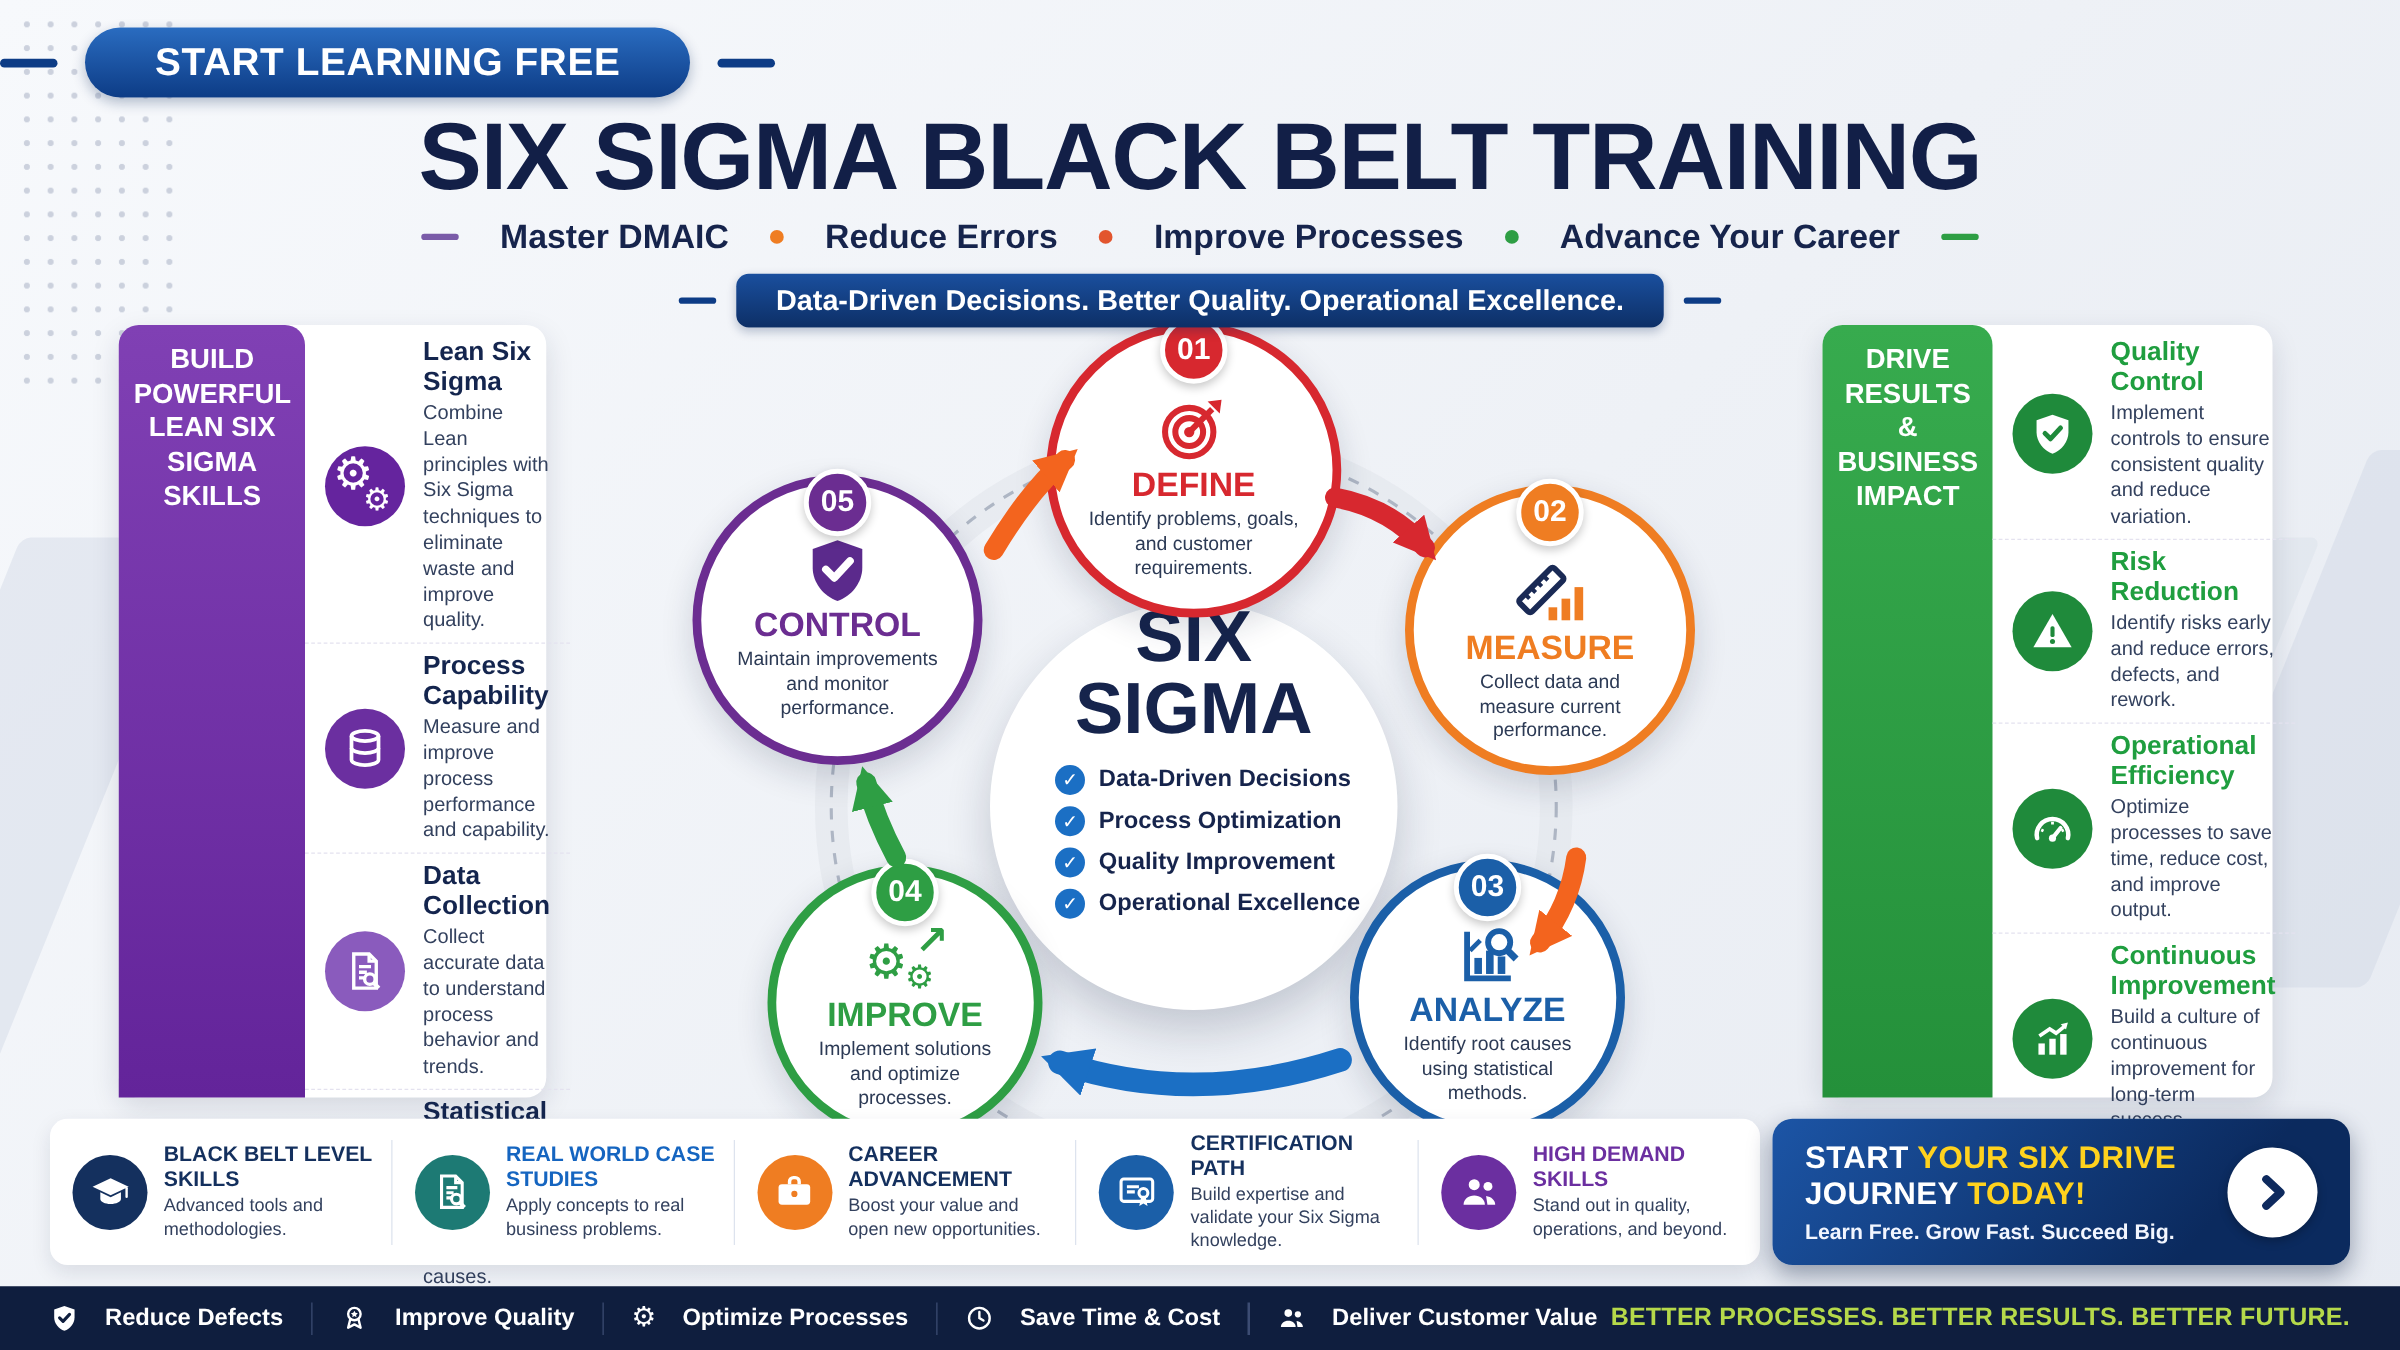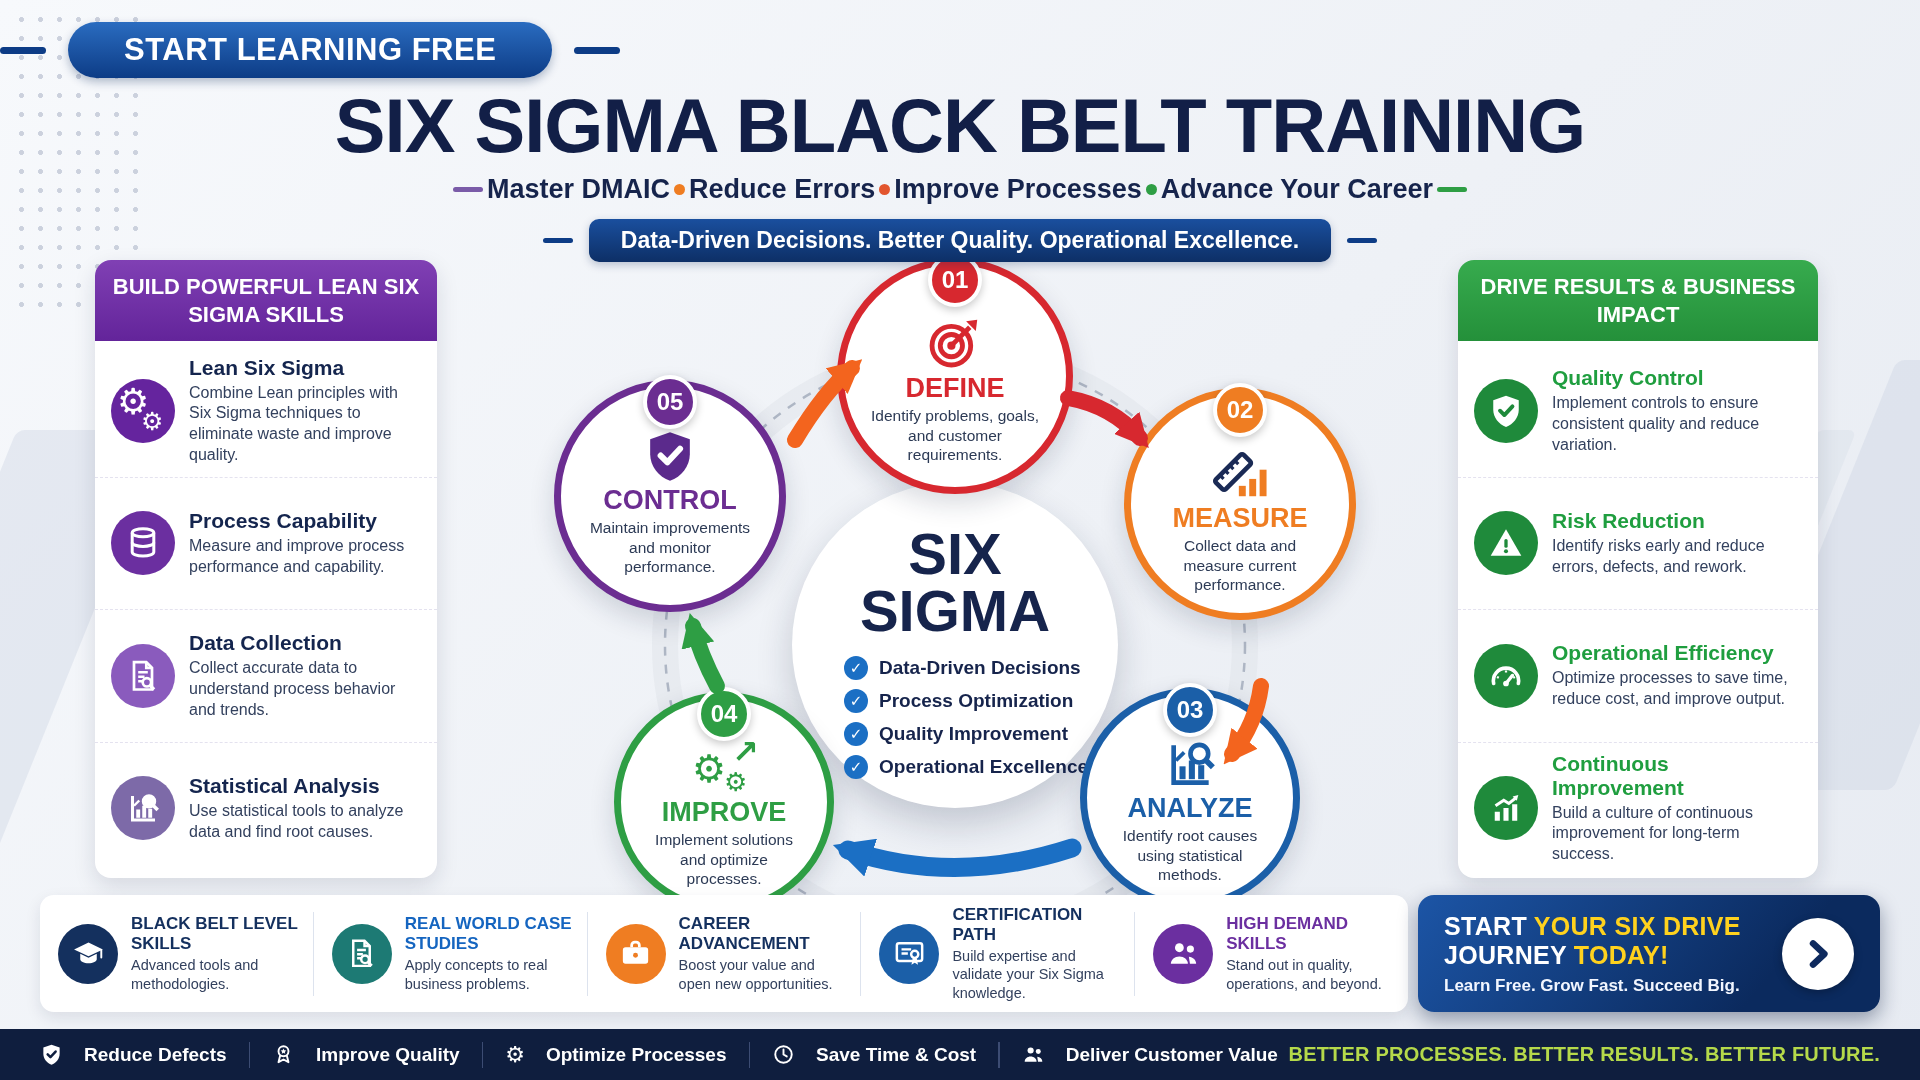--- a/index.html
+++ b/index.html
@@ -24,32 +24,32 @@
   .badge-row { display:flex; align-items:center; justify-content:flex-start; gap:22px; margin-top:22px; }
   .dash { width:46px; height:7px; border-radius:4px; background:#0d3c86; }
   .dash.sm { width:30px; height:5px; }
   .dash.purple { background:#7a5ba8; }
   .dash.green  { background:#2e9e44; }
   .top-badge { background:linear-gradient(180deg,#2a6cc0 0%,#0d3c86 100%);
     color:#fff; font-weight:800; font-size:31px; letter-spacing:.5px;
     padding:10px 56px; border-radius:40px; box-shadow:0 4px 10px rgba(10,40,90,.3); }
   .main-title { margin-top:8px; font-size:76px; font-weight:900; letter-spacing:-1px;
     color:#121f47; line-height:1.04; white-space:nowrap; }
-  .subtitle { margin-top:9px; display:flex; align-items:center; justify-content:center; gap:4px;
+  .subtitle { margin-top:9px; display:flex; align-items:center; justify-content:center; gap:33px;
     font-size:27px; font-weight:700; color:#16244c; }
   .sub-dot { width:11px; height:11px; border-radius:50%; }
   .sub-dot.o { background:#ef7d22; } .sub-dot.r { background:#e2552e; } .sub-dot.g { background:#2e9e44; }
   .tagline-row { margin-top:14px; display:flex; align-items:center; justify-content:center; gap:16px; }
   .tagline { background:linear-gradient(180deg,#1a4f9e,#0d2f66); color:#fff;
     font-size:23px; font-weight:700; padding:8px 32px; border-radius:10px;
     box-shadow:0 3px 8px rgba(10,40,90,.25); }
 
   
   .side-card { position:absolute; top:260px; height:618px; background:#fff; border-radius:16px;
-    box-shadow:0 8px 22px rgba(20,30,60,.13); display:flex; flex-direction:column; z-index:7; }
+    box-shadow:0 8px 22px rgba(20,30,60,.13); display:flex; flex-direction:row; z-index:7; }
   #left-card  { left:95px;  width:342px; }
   #right-card { left:1458px; width:360px; }
   .card-head { border-radius:16px 16px 0 0; padding:13px 12px; text-align:center;
     color:#fff; font-weight:800; font-size:22px; line-height:1.25; }
   #left-card  .card-head { background:linear-gradient(180deg,#8040b4,#63249a); }
   #right-card .card-head { background:linear-gradient(180deg,#37ab4e,#24903a); }
   .card-items { flex:1; display:flex; flex-direction:column; padding:4px 0; }
   .card-item { flex:1; display:flex; align-items:center; gap:14px; padding:6px 16px;
     border-bottom:1px dashed #e4e2ef; }
   .card-item:last-child { border-bottom:none; }
@@ -84,21 +84,21 @@
   #step-control { left:554px;  top:380px; width:232px; height:232px; border:7px solid #6b2d91; }
   #step-define  .num { background:#d7282f; } #step-define  .s-name { color:#d7282f; }
   #step-measure .num { background:#ef7d22; } #step-measure .s-name { color:#ef7d22; }
   #step-analyze .num { background:#1b5fa8; } #step-analyze .s-name { color:#1b5fa8; }
   #step-improve .num { background:#2e9e44; } #step-improve .s-name { color:#2e9e44; }
   #step-control .num { background:#6b2d91; } #step-control .s-name { color:#6b2d91; }
   #step-analyze .s-icon, #step-improve .s-icon, #step-control .s-icon { margin-top:40px; height:58px; }
 
   #center-circle { position:absolute; left:792px; top:482px; width:326px; height:326px;
     background:#fff; border-radius:50%; box-shadow:0 16px 36px rgba(20,30,60,.2); z-index:4; }
-  .cc-title { text-align:center; font-size:58px; font-weight:900; color:#16244c; line-height:.98; margin-top:44px; }
+  .cc-title { text-align:center; font-size:58px; font-weight:900; color:#16244c; line-height:.98; }
   .cc-list { margin:16px 0 0 52px; display:flex; flex-direction:column; gap:9px; }
   .cc-item { display:flex; align-items:center; gap:11px; font-size:19px; font-weight:700; color:#16244c; }
   .cc-check { width:24px; height:24px; flex:none; border-radius:50%; background:#1b6fc4; color:#fff;
     font-size:15px; font-weight:900; display:flex; align-items:center; justify-content:center;
     font-family:"DejaVu Sans",sans-serif; }
 
   .gears { position:relative; width:64px; height:64px; font-family:"DejaVu Sans",sans-serif; }
   .gears .g1 { position:absolute; font-size:36px; left:6px;  top:2px; }
   .gears .g2 { position:absolute; font-size:25px; left:30px; top:28px; }
   .improve-ic { position:relative; width:100px; height:58px; color:#2e9e44; font-family:"DejaVu Sans",sans-serif; }

